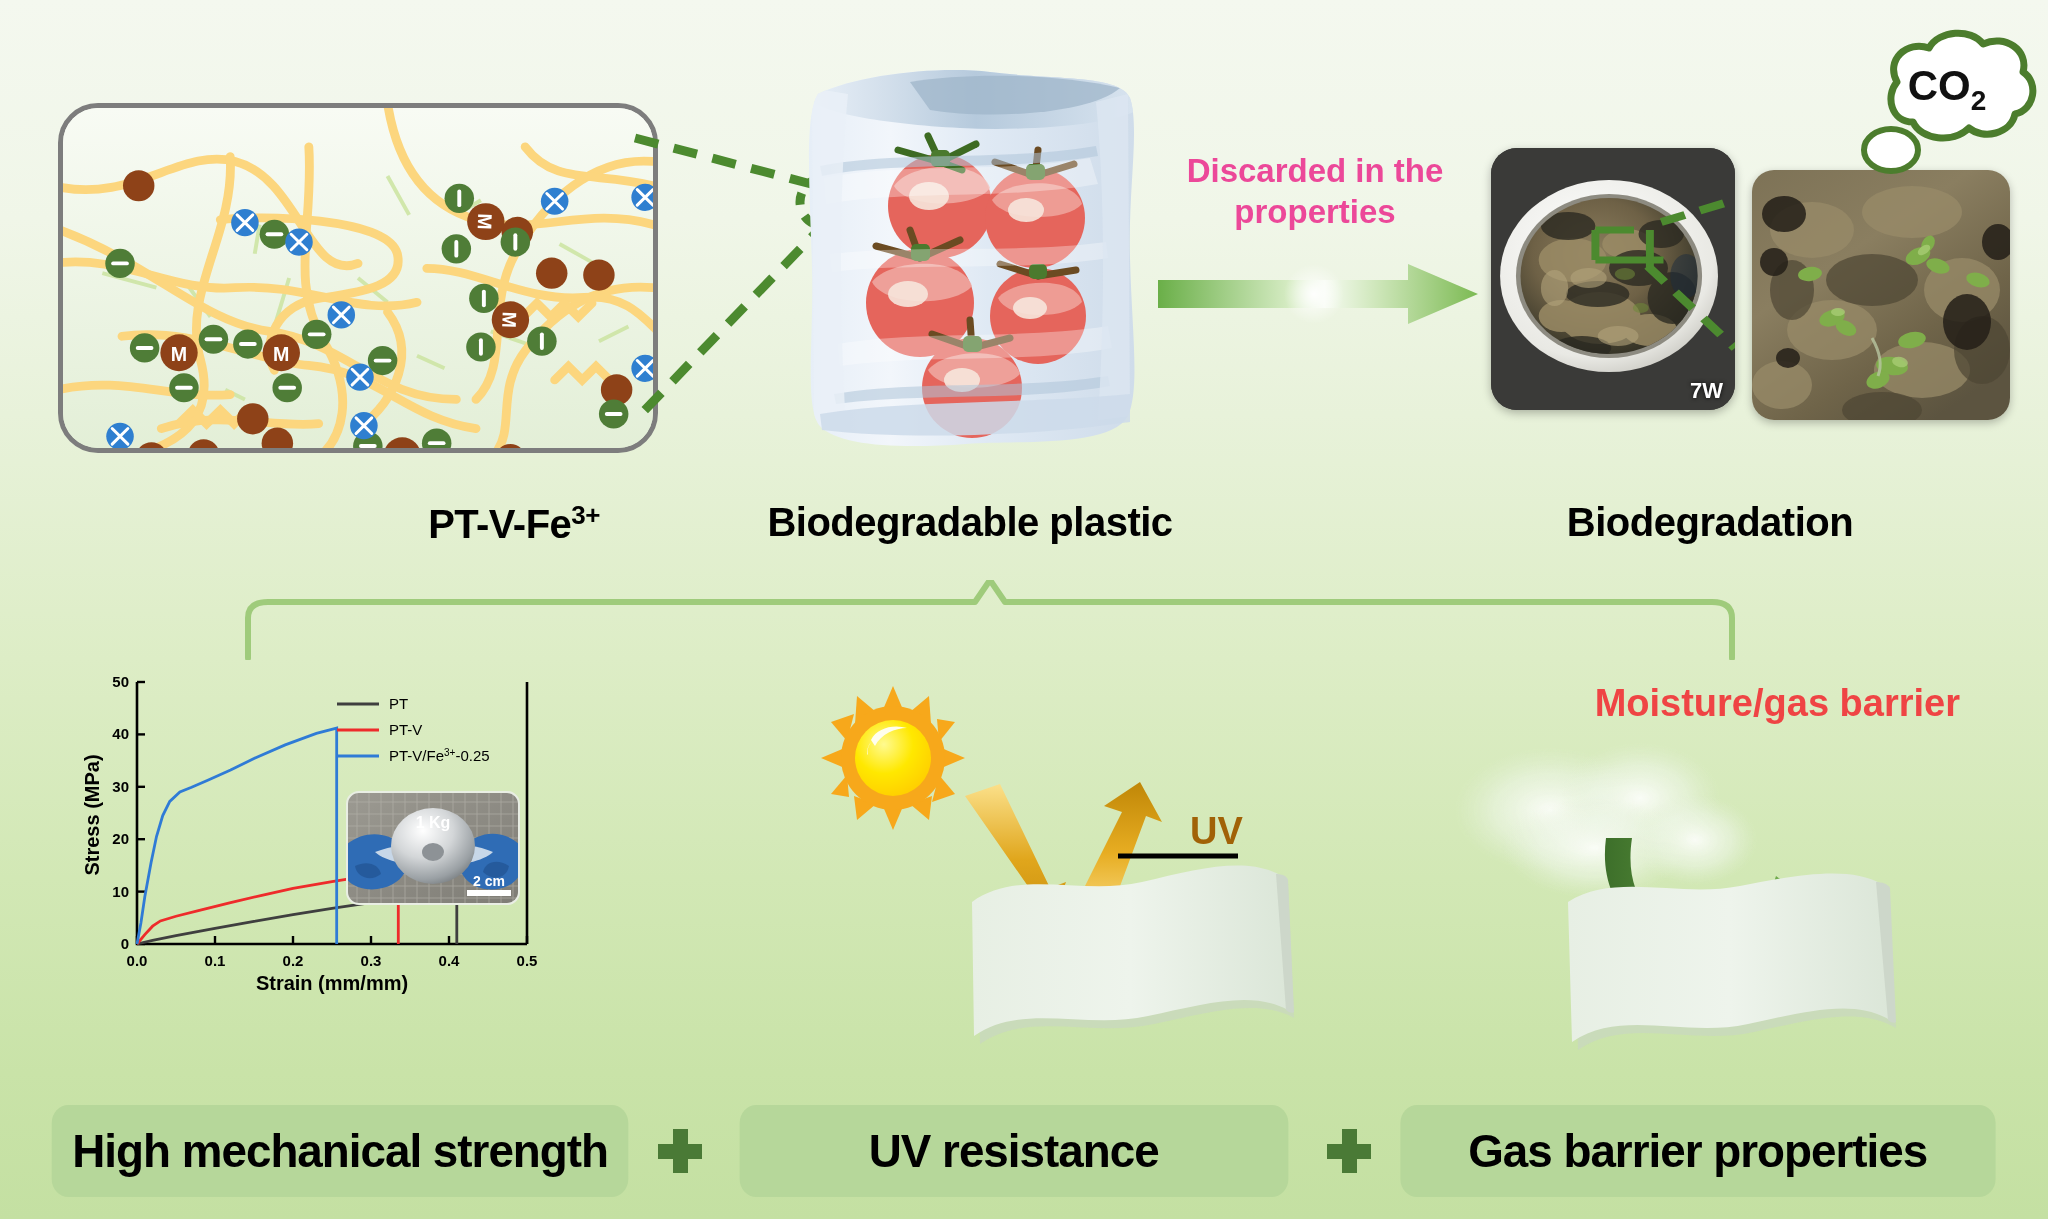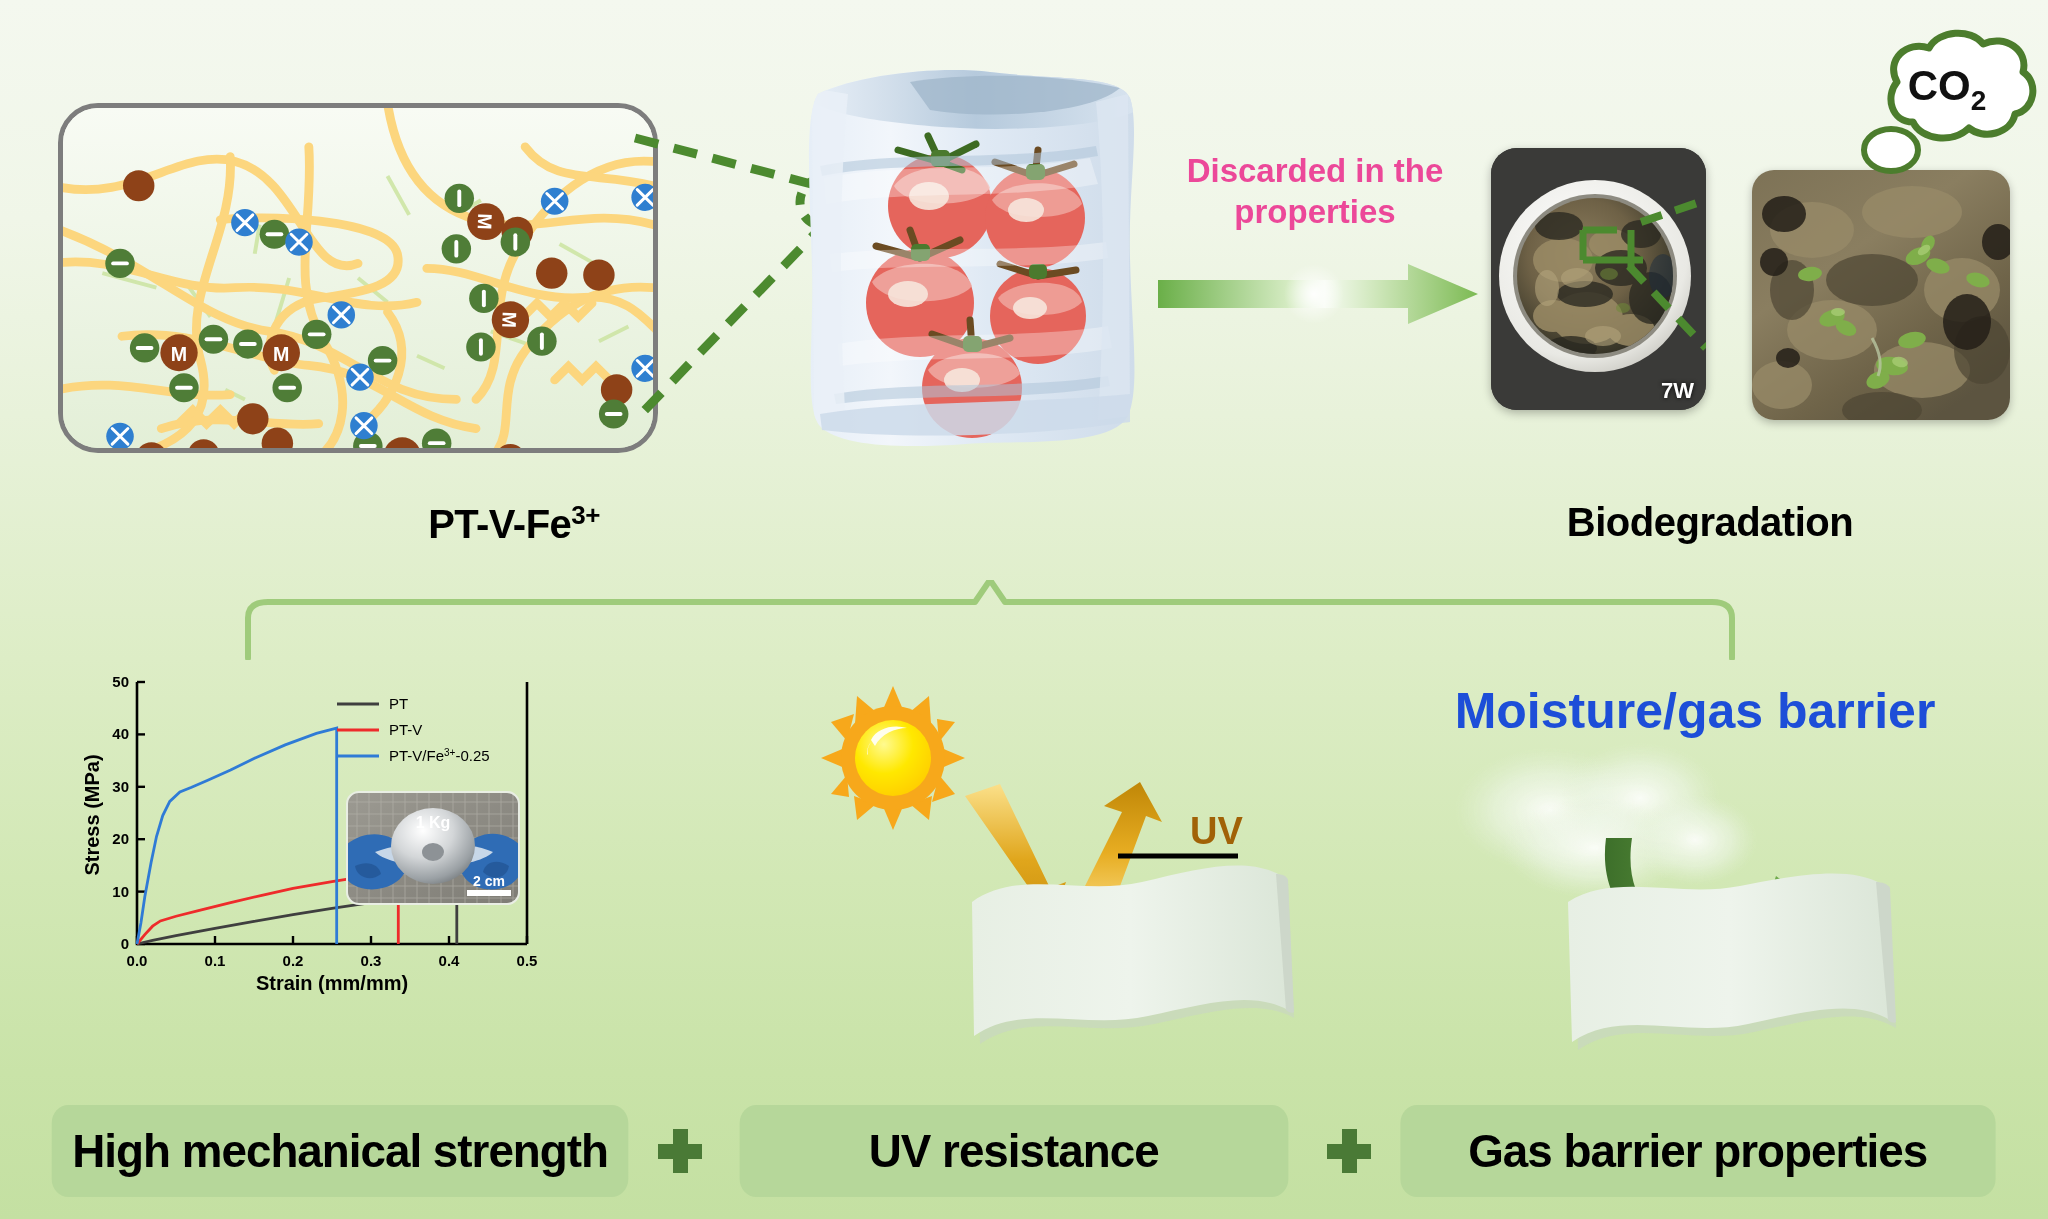--- a/index.html
+++ b/index.html
@@ -50,21 +50,21 @@
     text-align:center; font-size:33px; font-weight:bold; line-height:1.25; color:#ec4899;
   }
   #arrow-green{ position:absolute; left:8px; top:112px; width:320px; height:64px; }
   .weeks-text{
     position:absolute; left:0; right:0; top:192px;
     text-align:center; font-size:33px; font-weight:bold; color:#000;
   }
 
   
   #compost-dish{
-    left:1491px; top:148px; width:215px; height:262px;
+    left:1491px; top:148px; width:244px; height:262px;
     border-radius:26px; overflow:hidden;
     background:#3a3a38;
     box-shadow:0 3px 10px rgba(0,0,0,.28);
   }
   #soil-photo{
     left:1752px; top:170px; width:258px; height:250px;
     border-radius:22px; overflow:hidden;
     box-shadow:0 3px 9px rgba(0,0,0,.25);
   }
   .photo-svg{ display:block; width:100%; height:100%; }
@@ -94,21 +94,21 @@
   .solar-word{
     position:absolute; left:12px; top:155px; width:210px;
     font-size:36px; font-weight:bold; color:#000; line-height:1.15; text-align:center;
   }
 
   
   #barrier-panel{ left:1430px; top:680px; width:530px; height:380px; }
   #barrier-panel svg{ display:block; width:100%; height:100%; }
   .barrier-word{
     position:absolute; left:0; right:0; top:2px;
-    text-align:center; font-size:50px; font-weight:bold; color:#1d4ed8;
+    text-align:right; font-size:38px; font-weight:bold; color:#ef4444;
   }
 
   
   #banner{
     position:absolute; left:30px; bottom:22px;
     width:1988px; height:92px;
     display:flex; align-items:center; gap:0;
   }
   .pill{
     background:#b6d79a;
@@ -593,20 +593,21 @@
     <text x="92" y="82" font-family="Liberation Sans, sans-serif" font-size="42" font-weight="bold" fill="#111" text-anchor="middle">CO<tspan font-size="28" dy="10">2</tspan></text>
   </svg>
 
   <svg class="abs" style="left:1856px; top:120px; width:70px; height:60px;" viewBox="0 0 70 60">
     <ellipse cx="35" cy="30" rx="27" ry="21" fill="#ffffff" stroke="#4c7d2d" stroke-width="6"></ellipse>
   </svg>
 
   <div class="section-title" style="left:120px; top:500px; width:480px;text-align:right;">
     <span>PT-V-Fe</span><sup style="font-size:26px;">3+</sup>
   </div>
+  <div class="section-title" style="left:690px; top:500px; width:560px;">Biodegradable plastic</div>
   <div class="section-title" style="left:1440px; top:500px; width:540px;">Biodegradation</div>
 
   <svg id="bracket" class="abs" viewBox="0 0 1500 80">
     <path d="M8 78 L8 38 Q8 22 28 22 L735 22 L750 0 L765 22 L1472 22 Q1492 22 1492 38 L1492 78" fill="none" stroke="#9fcb7b" stroke-width="6" stroke-linecap="round" stroke-linejoin="round"></path>
   </svg>
 
   <div id="chart-panel" class="abs">
     <svg viewBox="0 0 500 390">
 
       <g id="chart-frame" stroke="#000" stroke-width="2.6" fill="none">

